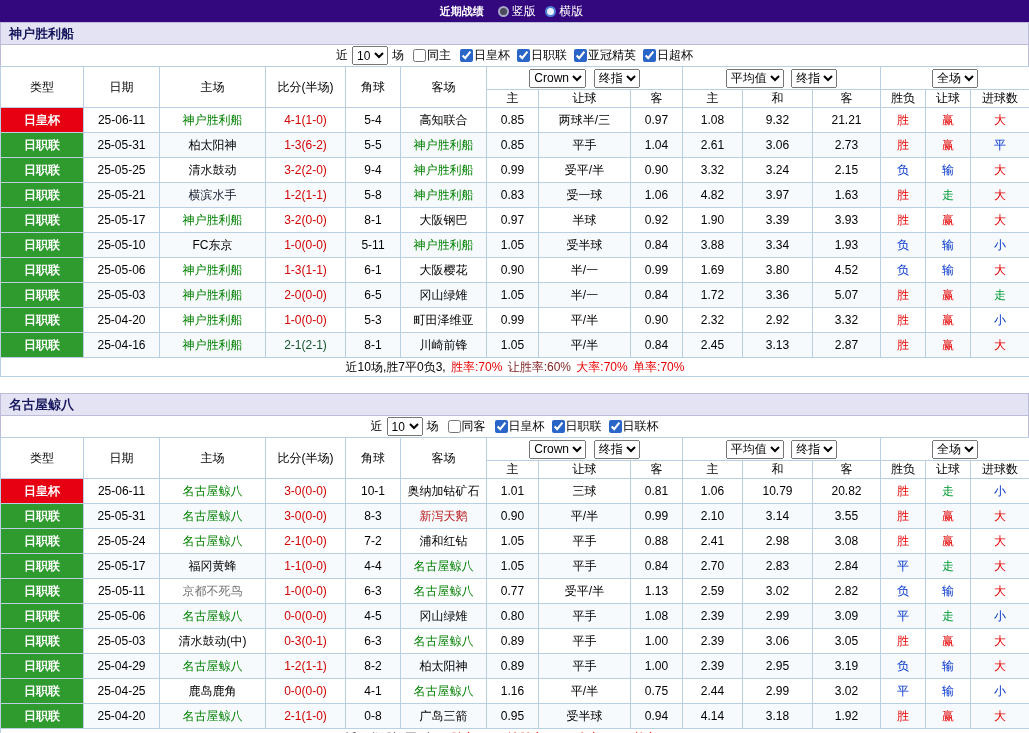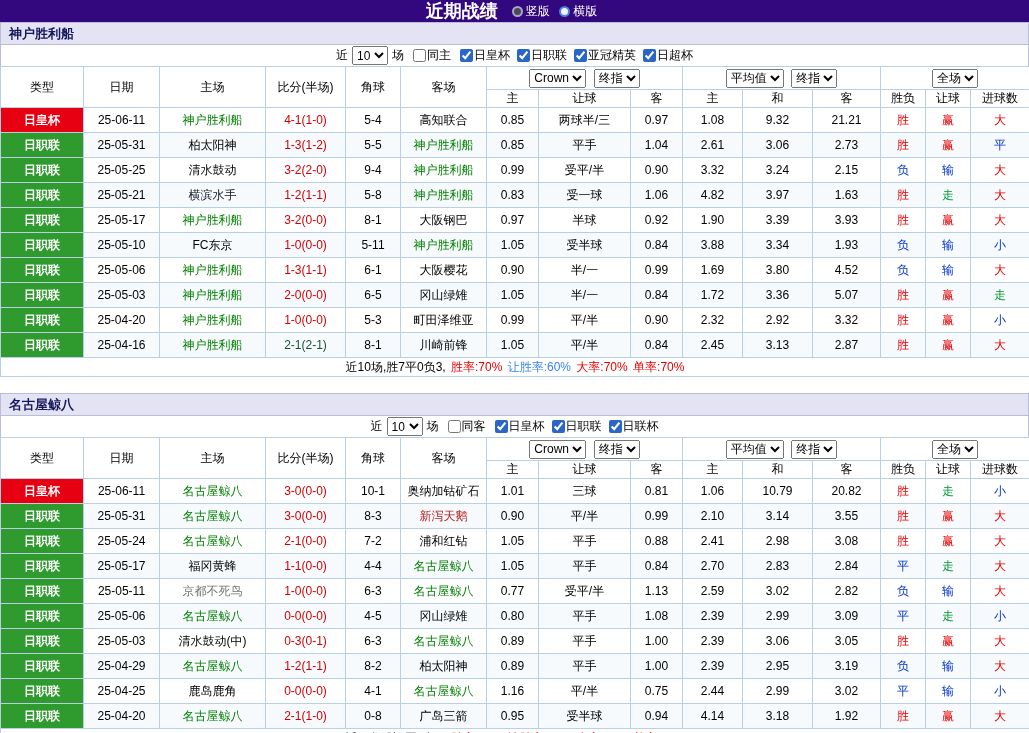--- a/index.html
+++ b/index.html
@@ -14,21 +14,21 @@
   
   .topbar {
     background: #33077E;
     height: 22px;
     display: flex;
     align-items: center;
     justify-content: center;
     gap: 14px;
     color: #fff;
   }
-  .topbar .title { font-weight: bold; font-size: 18px; }
+  .topbar .title { font-weight: bold; font-size: 11px; }
   .radio-label { display: inline-flex; align-items: center; gap: 3px; cursor: pointer; margin-right: 6px; }
   .radio { width: 11px; height: 11px; border-radius: 50%; display: inline-block; }
   .r-selected { background: #4a4a5a; border: 2px solid #a8a8c8; }
   .r-unselected { background: #eef4ff; border: 2px solid #4f7fd9; }
 
   
   #sections > .section + .section { margin-top: 16px; }
   .sec-header {
     background: #E3E3F4;
     border: 1px solid #BCBCD8;
@@ -195,21 +195,21 @@
             <td class="odds">9.32</td>
             <td class="odds">21.21</td>
             <td class="res" style="color: rgb(230, 0, 0);">胜</td>
             <td class="res" style="color: rgb(230, 0, 0);">赢</td>
             <td class="res" style="color: rgb(230, 0, 0);">大</td>
           </tr>
           <tr>
             <td class="type" style="background: rgb(47, 155, 47);">日职联</td>
             <td class="date">25-05-31</td>
             <td class="team" style="color: rgb(0, 0, 0);">柏太阳神</td>
-            <td class="score" style="color: rgb(209, 0, 0);">1-3(1-2)</td>
+            <td class="score" style="color: rgb(209, 0, 0);">1-3(6-2)</td>
             <td class="corner">5-5</td>
             <td class="team" style="color: rgb(0, 128, 0);">神户胜利船</td>
             <td class="odds">0.85</td>
             <td class="odds">平手</td>
             <td class="odds">1.04</td>
             <td class="odds">2.61</td>
             <td class="odds">3.06</td>
             <td class="odds">2.73</td>
             <td class="res" style="color: rgb(230, 0, 0);">胜</td>
             <td class="res" style="color: rgb(230, 0, 0);">赢</td>
@@ -347,21 +347,21 @@
             <td class="odds">2.45</td>
             <td class="odds">3.13</td>
             <td class="odds">2.87</td>
             <td class="res" style="color: rgb(230, 0, 0);">胜</td>
             <td class="res" style="color: rgb(230, 0, 0);">赢</td>
             <td class="res" style="color: rgb(230, 0, 0);">大</td>
           </tr>
         </tbody>
       <tfoot>
         <tr>
-          <td colspan="15" class="summary"><span>近10场,胜7平0负3, </span><span class="rate" style="color: rgb(230, 0, 0);">胜率:70% </span><span class="rate" style="color: #3b82f6; text-align: center;">让胜率:60% </span><span class="rate" style="color: rgb(230, 0, 0);">大率:70% </span><span class="rate" style="color: rgb(230, 0, 0);">单率:70% </span></td>
+          <td colspan="15" class="summary"><span>近10场,胜7平0负3, </span><span class="rate" style="color: rgb(230, 0, 0);">胜率:70% </span><span class="rate" style="color: #7f1d1d; text-align: center;">让胜率:60% </span><span class="rate" style="color: rgb(230, 0, 0);">大率:70% </span><span class="rate" style="color: rgb(230, 0, 0);">单率:70% </span></td>
         </tr>
       </tfoot>
     </table>
   </div>
 
   <div class="section">
     <div class="sec-header">
       <span>名古屋鲸八</span>
     </div>
     <div class="filter-row">

